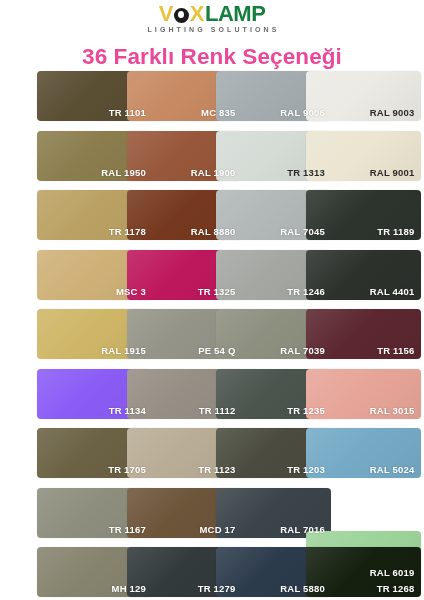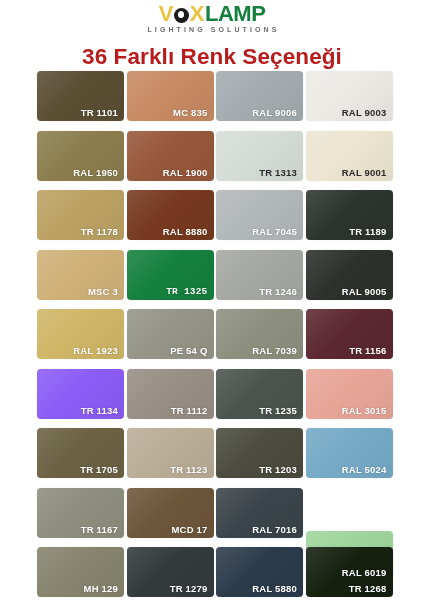--- a/index.html
+++ b/index.html
@@ -68,21 +68,21 @@
     font-weight: 600;
     margin-top: 2px;
     padding-left: 3px;
   }
 
   .title {
     margin-top: 11px;
     text-align: center;
     font-size: 22.5px;
     font-weight: 700;
-    color: #b91c1c;
+    color: #ec4899;
     letter-spacing: 0.1px;
   }
 
   
   .grid {
     position: absolute;
     left: 37px;
     top: 71px;
     width: 352px;
     display: grid;
@@ -91,20 +91,21 @@
     column-gap: 1.5px;
     row-gap: 9.5px;
   }
   .swatch {
     position: relative;
     width: 87px;
     height: 50px;
     border-radius: 4px;
     box-shadow: 0 0 0 0.5px rgba(0,0,0,0.04);
     overflow: hidden;
+    padding-left: 28px;
   }
   .swatch::before {
     
     content: "";
     position: absolute;
     inset: 0;
     background: linear-gradient(135deg, rgba(255,255,255,0.12) 0%, rgba(255,255,255,0.0) 45%, rgba(0,0,0,0.05) 100%);
     pointer-events: none;
   }
   .swatch-label {
@@ -173,31 +174,31 @@
     </div>
     <div class="swatch" style="background: rgb(178, 183, 184);">
       <span class="swatch-label">RAL 7045</span>
     </div>
     <div class="swatch" style="background: rgb(45, 52, 45);">
       <span class="swatch-label">TR 1189</span>
     </div>
     <div class="swatch" style="background: rgb(207, 177, 120);">
       <span class="swatch-label">MSC 3</span>
     </div>
-    <div class="swatch" style="background: #15803d; font-family: Liberation Mono, monospace;">
+    <div class="swatch" style="background: #be185d;">
       <span class="swatch-label">TR 1325</span>
     </div>
     <div class="swatch" style="background: rgb(165, 167, 163);">
       <span class="swatch-label">TR 1246</span>
     </div>
     <div class="swatch" style="background: rgb(44, 49, 44);">
-      <span class="swatch-label">RAL 9005</span>
+      <span class="swatch-label">RAL 4401</span>
     </div>
     <div class="swatch" style="background: rgb(207, 182, 103);">
-      <span class="swatch-label">RAL 1923</span>
+      <span class="swatch-label">RAL 1915</span>
     </div>
     <div class="swatch" style="background: rgb(148, 148, 136);">
       <span class="swatch-label">PE 54 Q</span>
     </div>
     <div class="swatch" style="background: rgb(141, 143, 127);">
       <span class="swatch-label">RAL 7039</span>
     </div>
     <div class="swatch" style="background: rgb(92, 39, 48);">
       <span class="swatch-label">TR 1156</span>
     </div>

